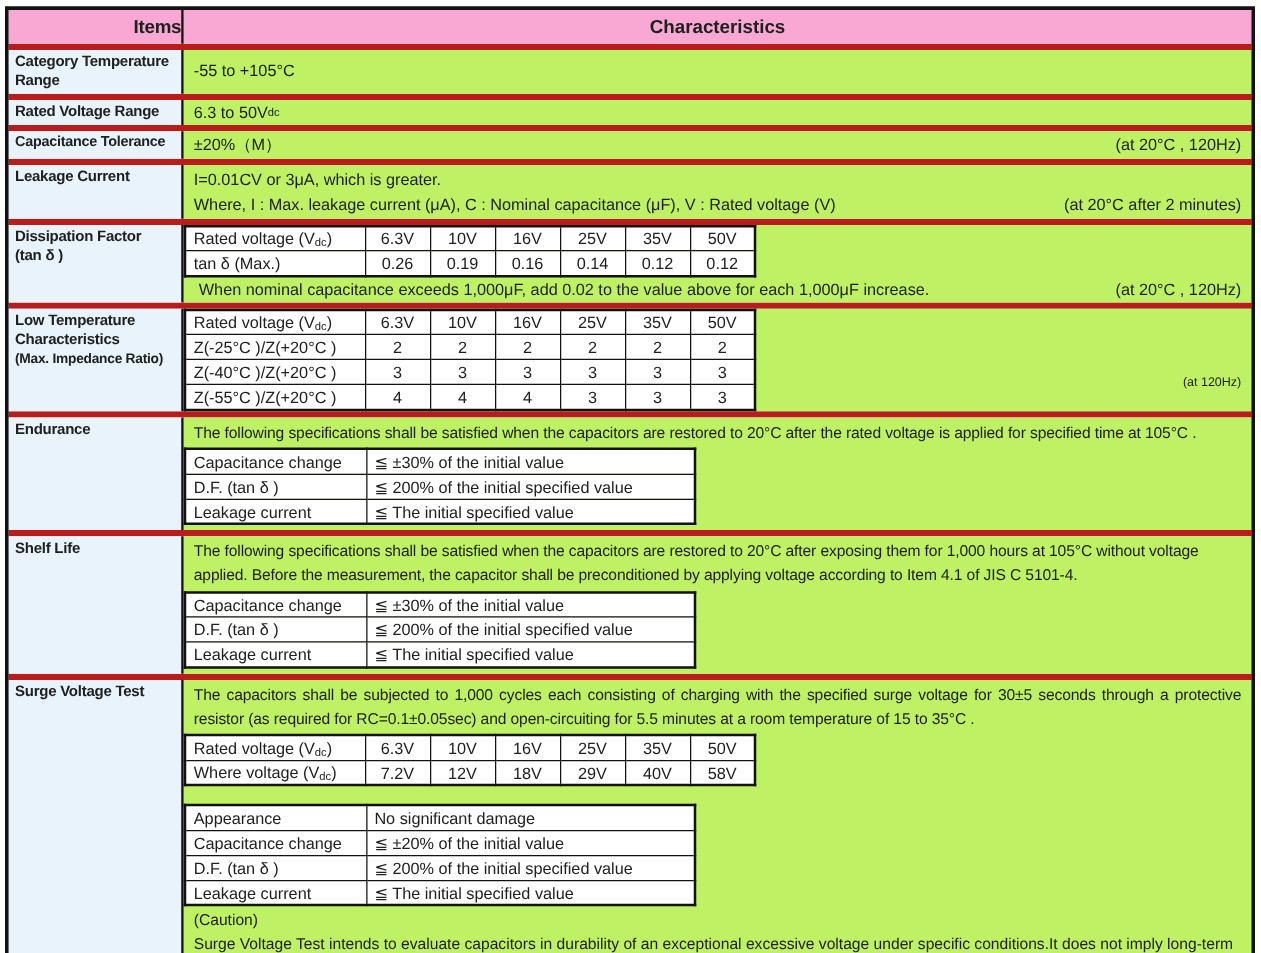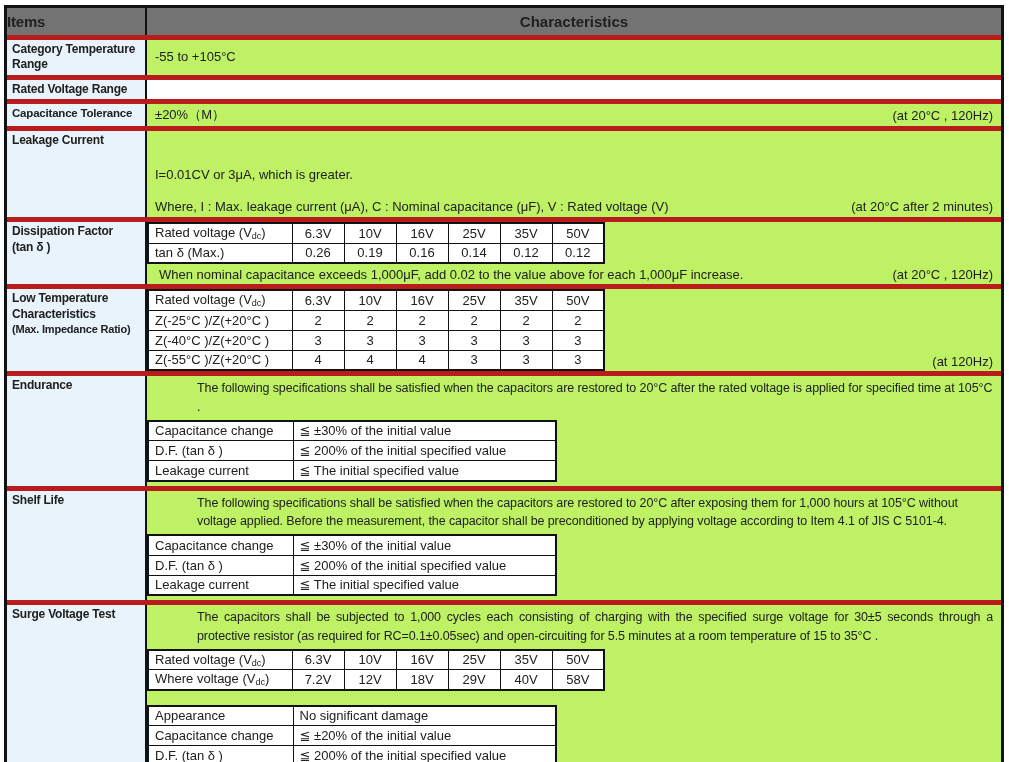--- a/index.html
+++ b/index.html
@@ -23,50 +23,50 @@
     border-right:2px solid #121212;
     padding:2px 4px 2px 5px;
     font-weight:bold; font-size:12px; line-height:1.3;
     letter-spacing:-0.2px;
   }
   .items-cell .sublabel { font-size:11px; white-space:nowrap; }
   .char-cell { flex:1 1 auto; background:#bef264; font-size:13px; position:relative; min-width:0; }
 
   
   .header-row .items-cell, .header-row .char-cell {
-    background:#737373; text-align:left; font-weight:bold; font-size:15px;
+    background:#f9a8d4; text-align:right; font-weight:bold; font-size:15px;
     padding:4px 0 3px;
   }
   .header-row .char-cell { display:flex; align-items:center; justify-content:center; }
 
   .single-line { padding:2px 8px; display:flex; align-items:center; min-height:20px; }
   .two-col { display:flex; justify-content:space-between; align-items:center; padding:2px 8px; min-height:20px;border-radius:10px; }
   .note { white-space:nowrap; }
   .vcenter { display:flex; align-items:center; min-height:100%; }
 
-  .textline { padding:12px 8px; line-height:1.45;margin-top:32px; }
-  .intro { padding:3px 8px 3px 8px; line-height:1.5; font-size:12.5px; letter-spacing:-0.1px;margin-left:42px; }
+  .textline { padding:1px 8px; line-height:1.45; }
+  .intro { padding:3px 8px 3px 8px; line-height:1.5; font-size:12.5px; letter-spacing:-0.1px; }
   .intro.justify { text-align:justify; }
 
   
   table.inner { border-collapse:collapse; border:2px solid #121212; margin:0; }
   table.inner td {
     border:1px solid #121212;
     padding:0 6px; height:20px; font-size:13px;
     background:#ffffff; vertical-align:middle;
   }
   td.c-label { width:144px; }
   td.c-v { width:52px; text-align:center; padding:0 2px; }
   td.c-crit { width:145px; }
   td.c-wide { width:263px; }
   .sub { font-size:9px; vertical-align:-2px; letter-spacing:0; }
   .time-line { white-space:pre; line-height:1.35; }
 
   .notes-row { display:flex; justify-content:space-between; align-items:center; padding:1px 8px 1px 12px; min-height:20px; }
-  .abs-note { position:absolute; right:8px; bottom:2px; white-space:nowrap; font-size:13px; }
+  .abs-note { position:absolute; right:8px; bottom:17px; white-space:nowrap; font-size:10px; }
 
   .gap { height:14px; }
   .caution-block { padding:2px 8px 4px; line-height:1.5; font-size:12.5px; }
 </style>
 </head>
 <body>
 
 <div class="spec-table">
 
   <div class="trow header-row">
@@ -76,20 +76,26 @@
 
   <div class="trow">
     <div class="items-cell">Category Temperature Range</div>
     <div class="char-cell">
       <div class="single-line vcenter" style="min-height:34px;">-55 to +105°C</div>
     </div>
   </div>
 
   <div class="trow">
     <div class="items-cell" style="white-space:nowrap;">Rated Voltage Range</div>
+    <div class="char-cell">
+      <div class="single-line">
+        <span>6.3 to 50V</span>
+          <span class="sub">dc</span>
+      </div>
+    </div>
   </div>
 
   <div class="trow">
     <div class="items-cell" style="white-space:nowrap; font-size:11.5px;">Capacitance Tolerance</div>
     <div class="char-cell">
       <div class="two-col">
         <span>±20%（M）</span>
         <span class="note">(at 20°C , 120Hz)</span>
       </div>
     </div>

